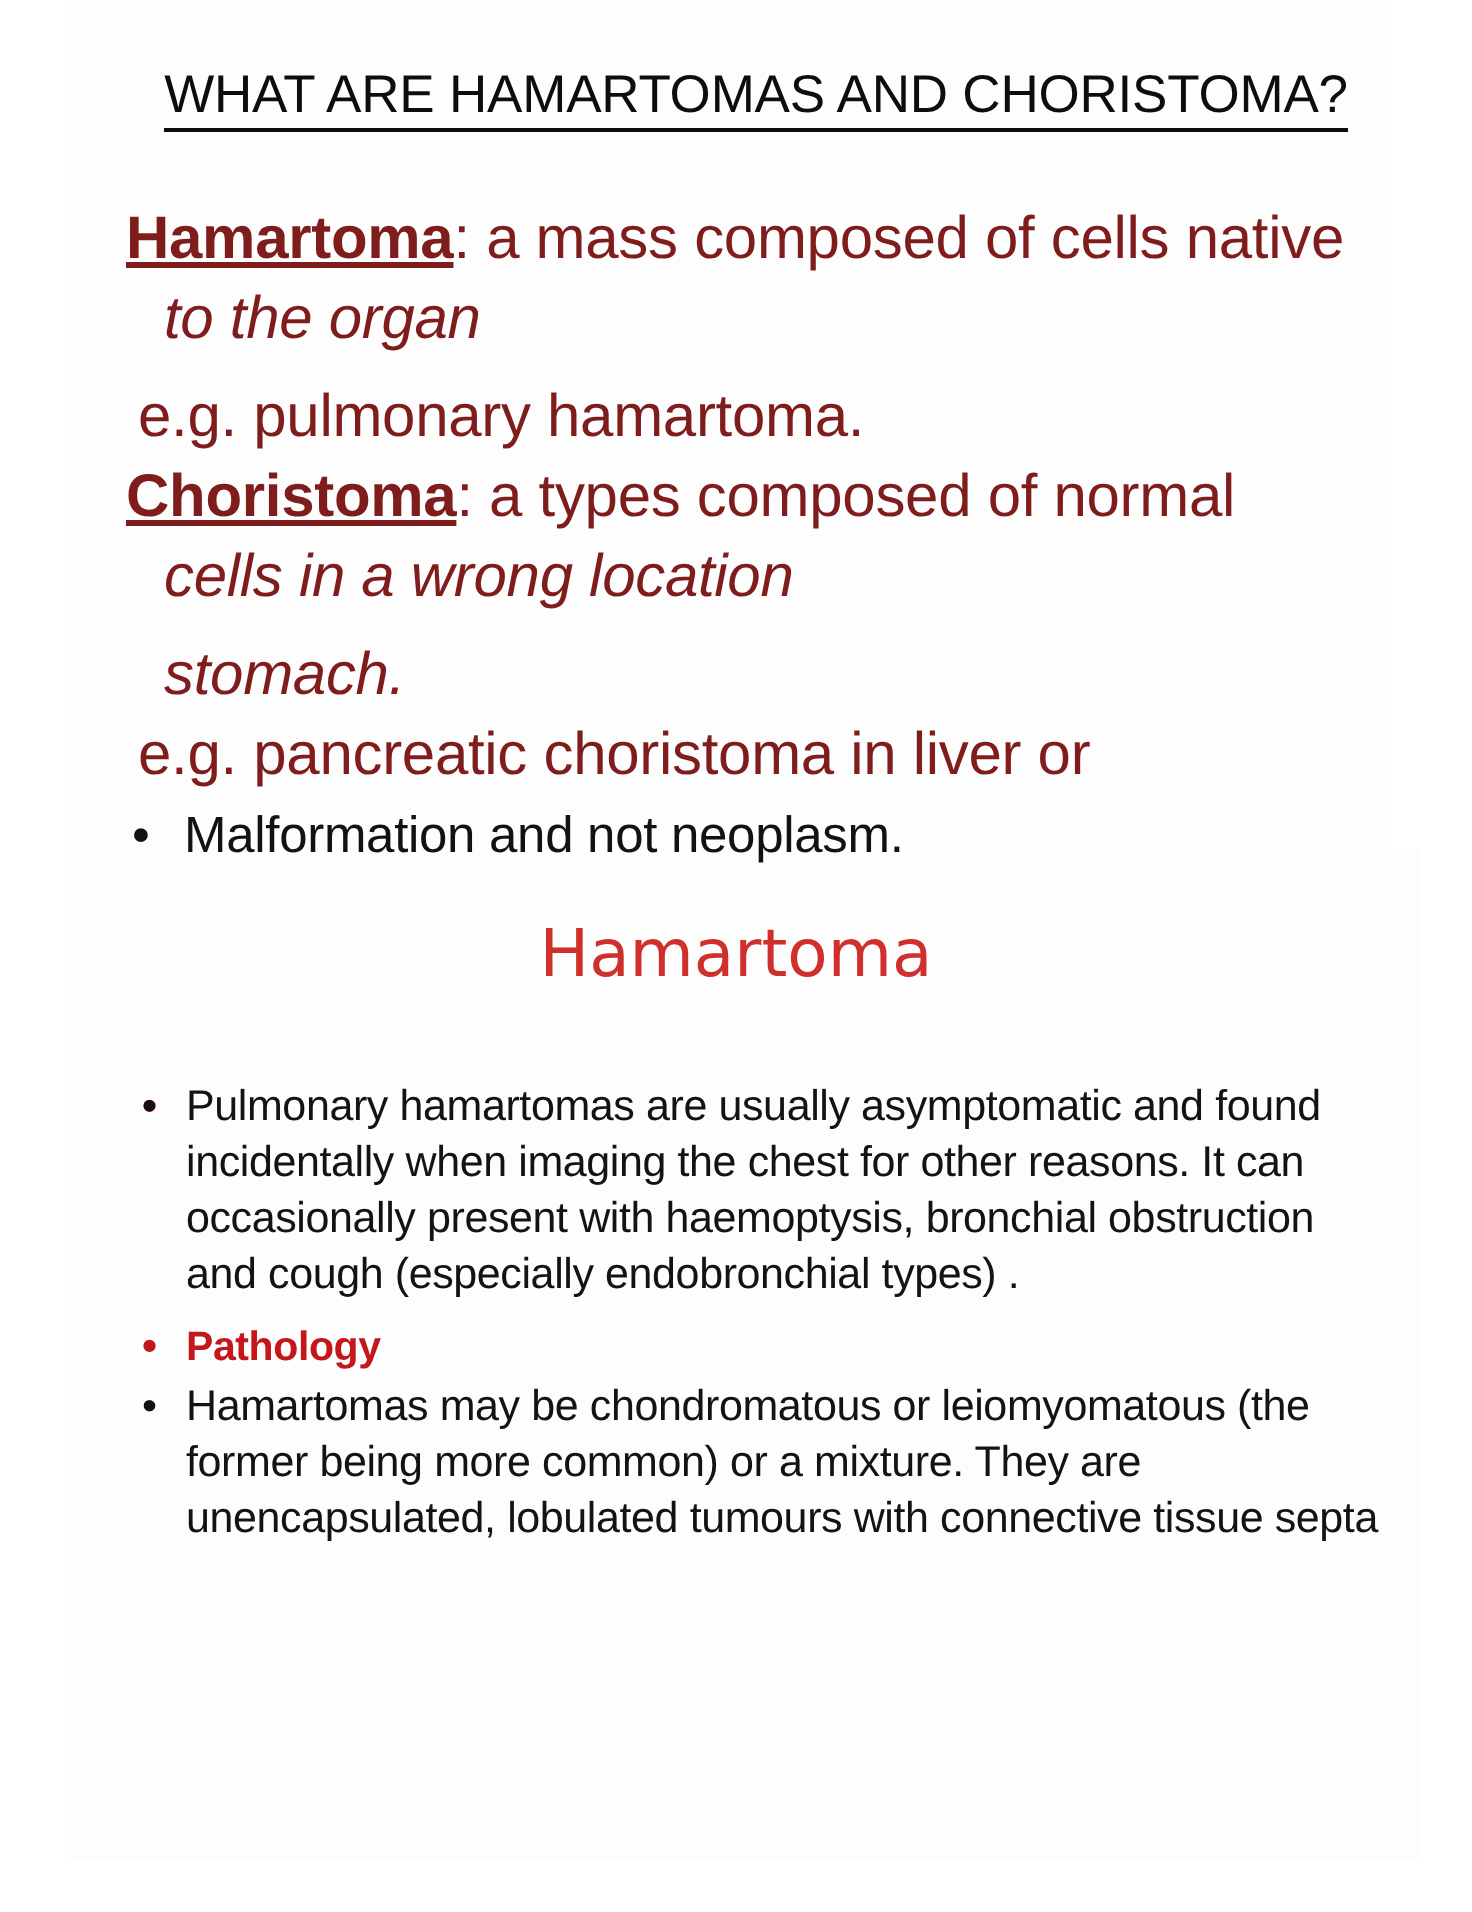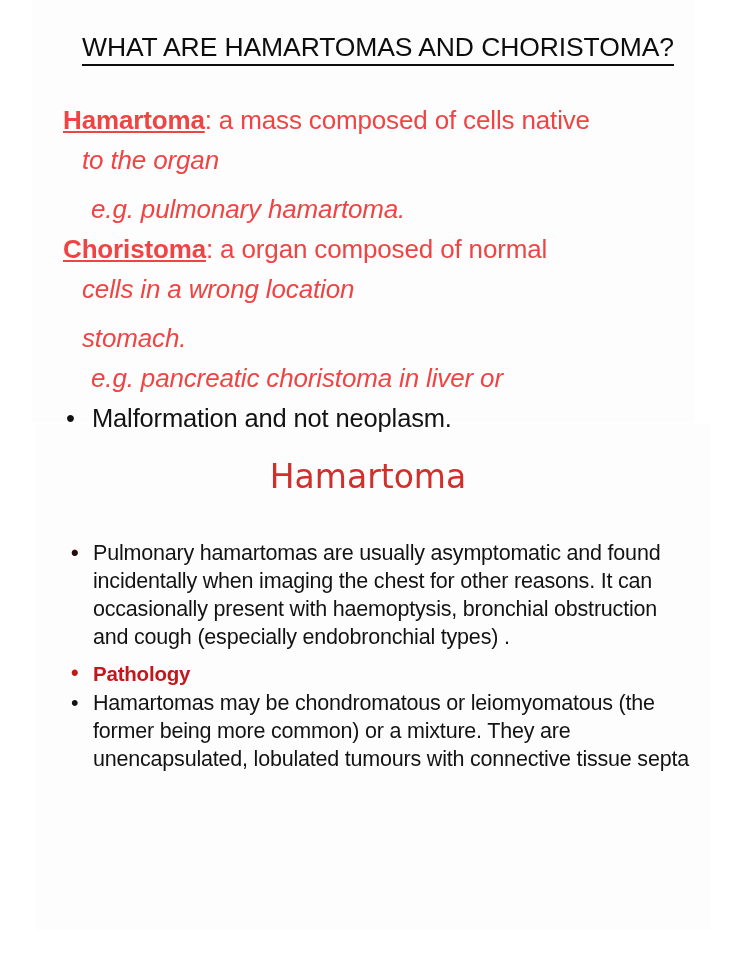--- a/index.html
+++ b/index.html
@@ -63,36 +63,35 @@
     padding-bottom: 2px;
   }
 
   .defs {
     position: absolute;
     left: 0;
     top: 100px;
     width: 736px;
   }
   .def-line {
-    font-size: 26px;
+    font-size: 30px;
     line-height: 40px;
-    color: #ef4444;
+    color: #7f1d1d;
     letter-spacing: -0.15px;
     white-space: nowrap;
   }
   .def-line.term {
     padding-left: 63px;
   }
   .def-line.cont {
     padding-left: 82px;
     font-style: italic;
   }
   .def-line.eg {
-    padding-left: 91px;
-    font-style: italic;
+    padding-left: 69px;
   }
   .term-word {
     font-weight: bold;
     text-decoration: underline;
     text-underline-offset: 2px;
   }
   .gap-sm { height: 9px; }
 
   .bullet-line {
     position: relative;
@@ -173,21 +172,21 @@
 
   <div class="deck-title"><span class="rule">WHAT ARE HAMARTOMAS AND CHORISTOMA?</span></div>
 
   <div class="defs">
 
     <div class="def-line term"><span class="term-word">Hamartoma</span><span>: a mass composed of cells native</span></div>
     <div class="def-line cont">to the organ</div>
     <div class="gap-sm"></div>
     <div class="def-line eg">e.g. pulmonary hamartoma.</div>
 
-    <div class="def-line term"><span class="term-word">Choristoma</span><span>: a organ composed of normal</span></div>
+    <div class="def-line term"><span class="term-word">Choristoma</span><span>: a types composed of normal</span></div>
     <div class="def-line cont">cells in a wrong location</div>
     <div class="gap-sm"></div>
     <div class="def-line cont">stomach.</div>
     <div class="def-line eg">e.g. pancreatic choristoma in liver or</div>
 
     <div class="bullet-line"><span class="dot">•</span><span>Malformation and not neoplasm.</span></div>
 
   </div>
 
   <div class="section-title">Hamartoma</div>

